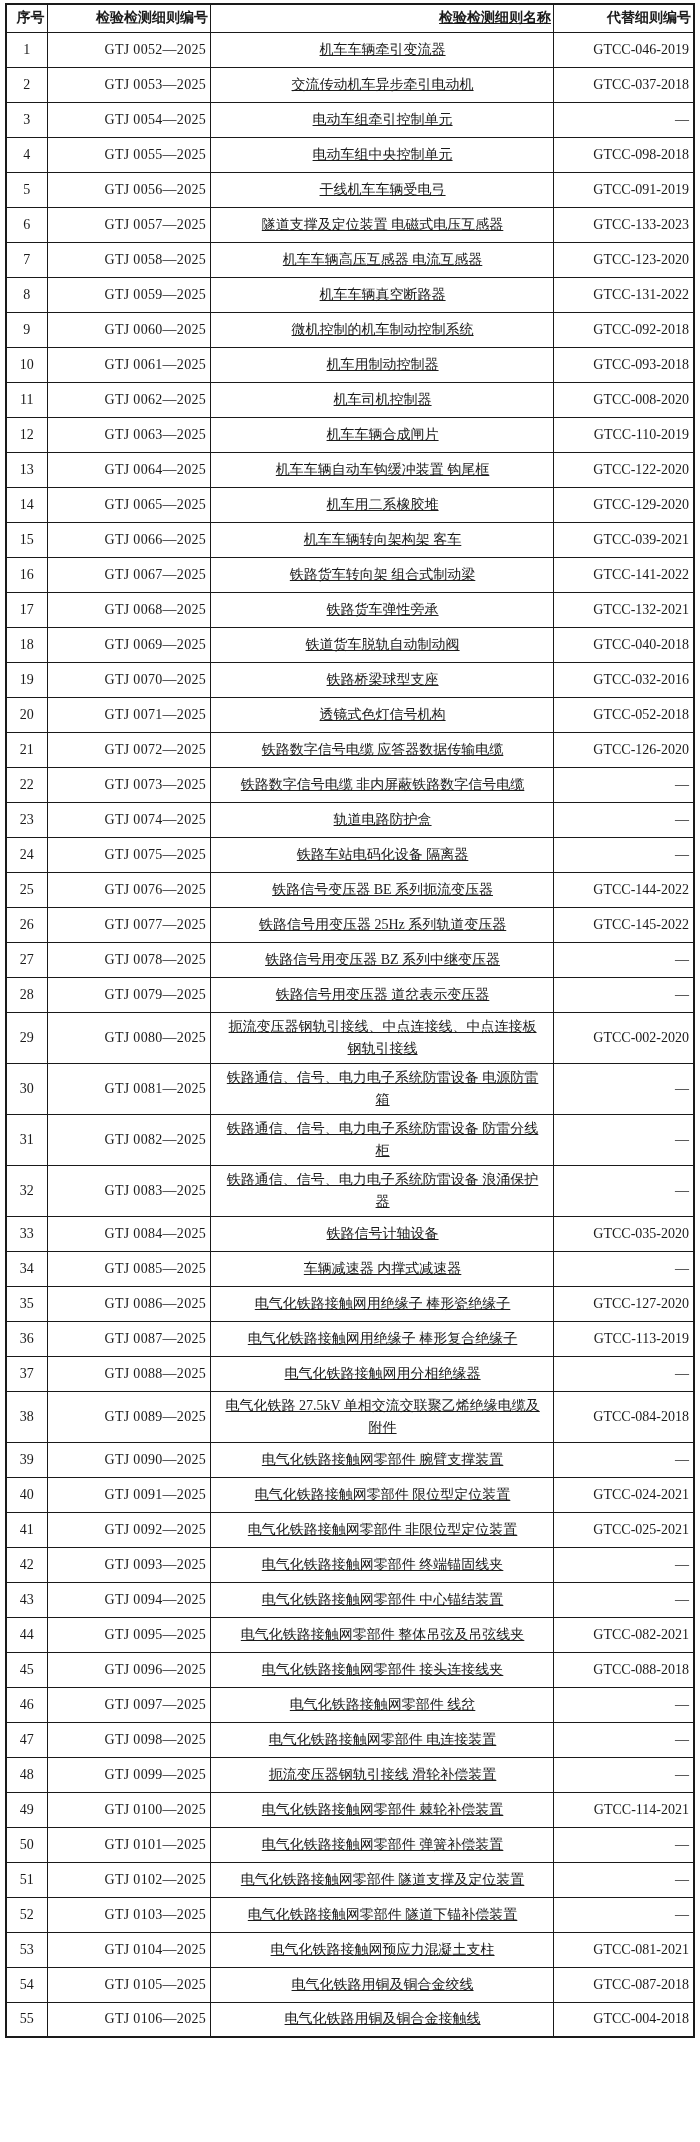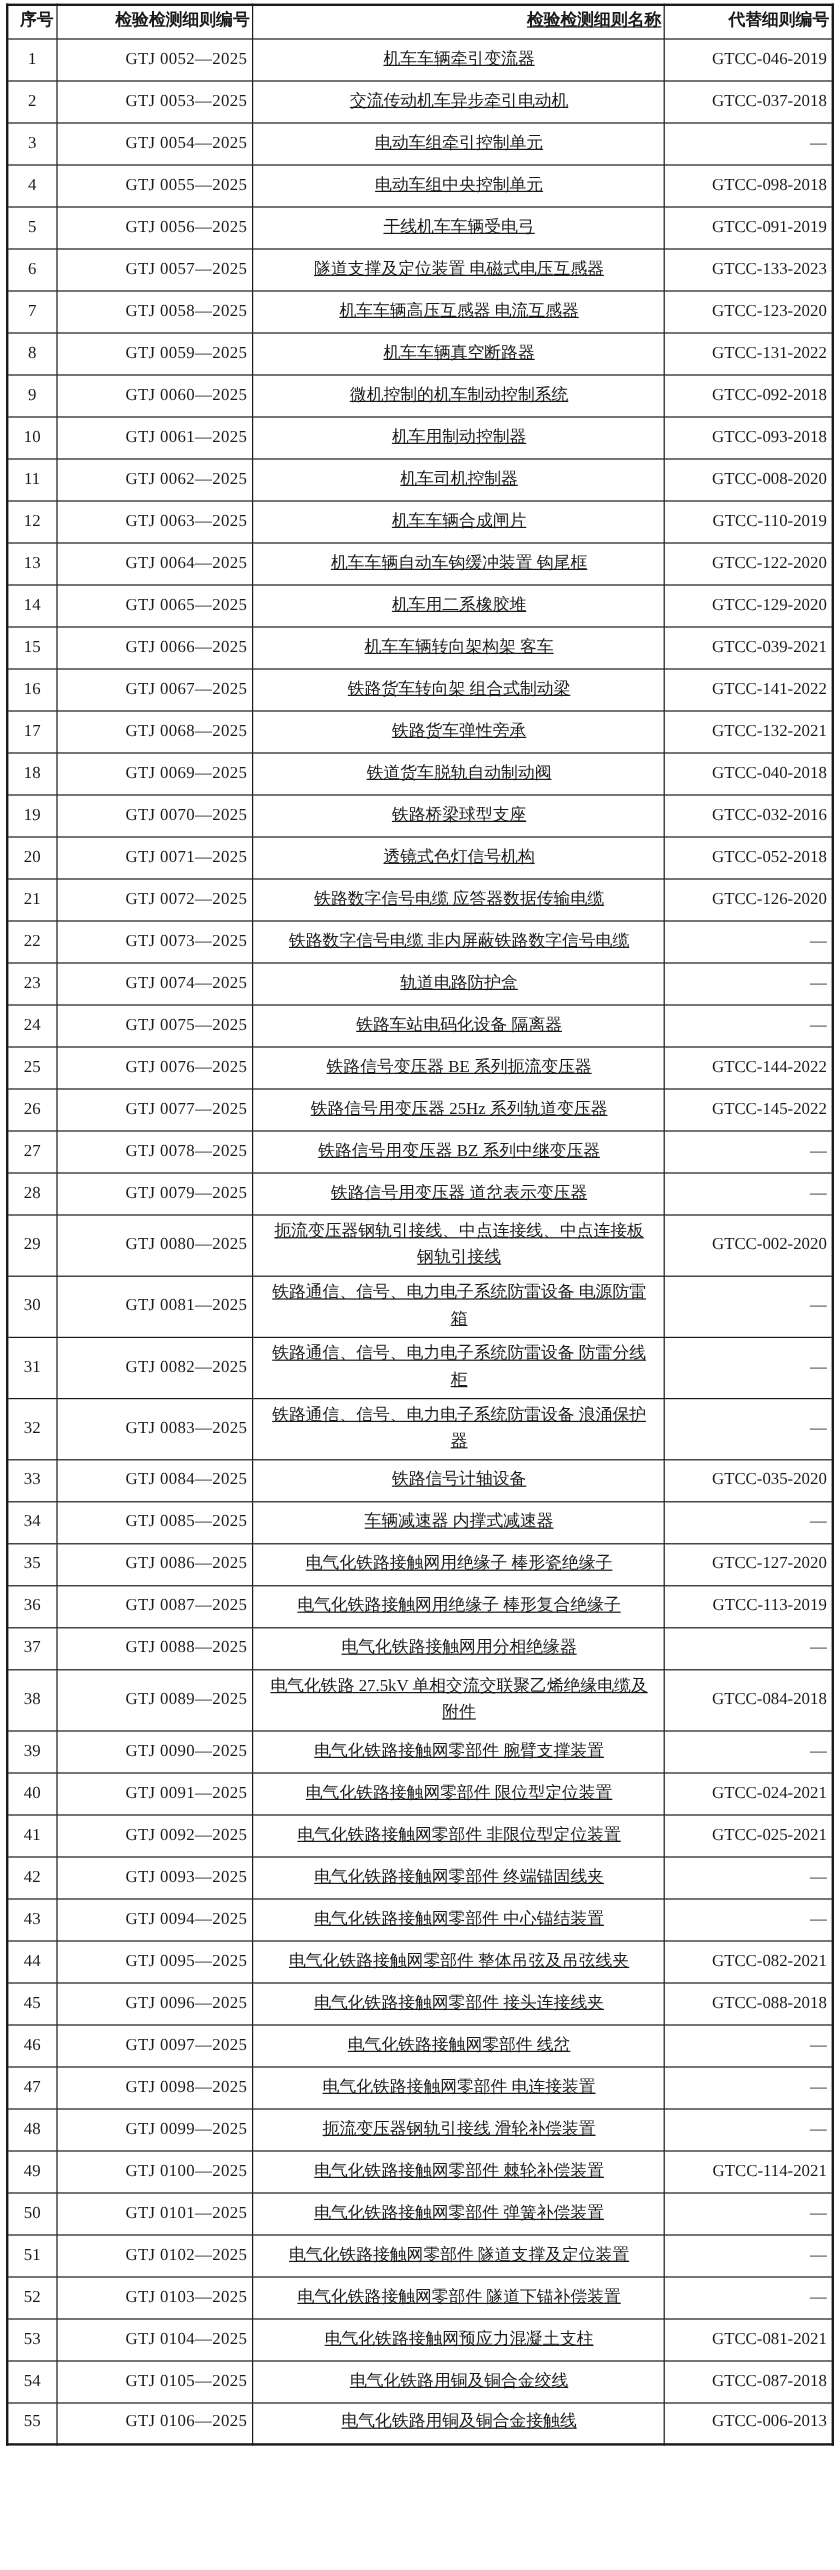--- a/index.html
+++ b/index.html
@@ -391,17 +391,17 @@
         <tr>
           <td class="col-no">54</td>
           <td class="col-code">GTJ 0105—2025</td>
           <td class="col-name">电气化铁路用铜及铜合金绞线</td>
           <td class="col-replaced">GTCC-087-2018</td>
         </tr>
         <tr>
           <td class="col-no">55</td>
           <td class="col-code">GTJ 0106—2025</td>
           <td class="col-name">电气化铁路用铜及铜合金接触线</td>
-          <td class="col-replaced">GTCC-006-2013</td>
+          <td class="col-replaced">GTCC-004-2018</td>
         </tr>
       </tbody>
   </table>
 </div>
 
 </body></html>

